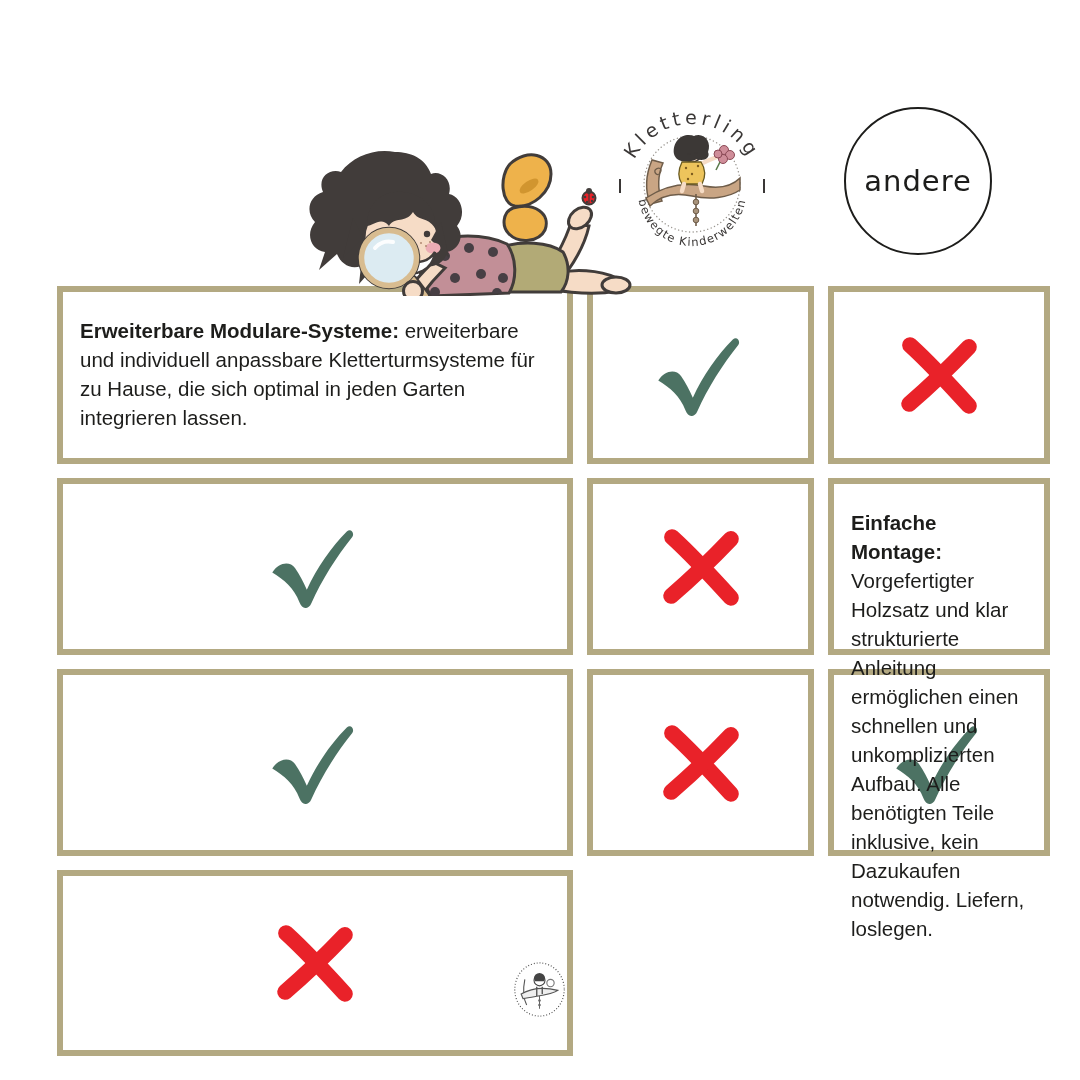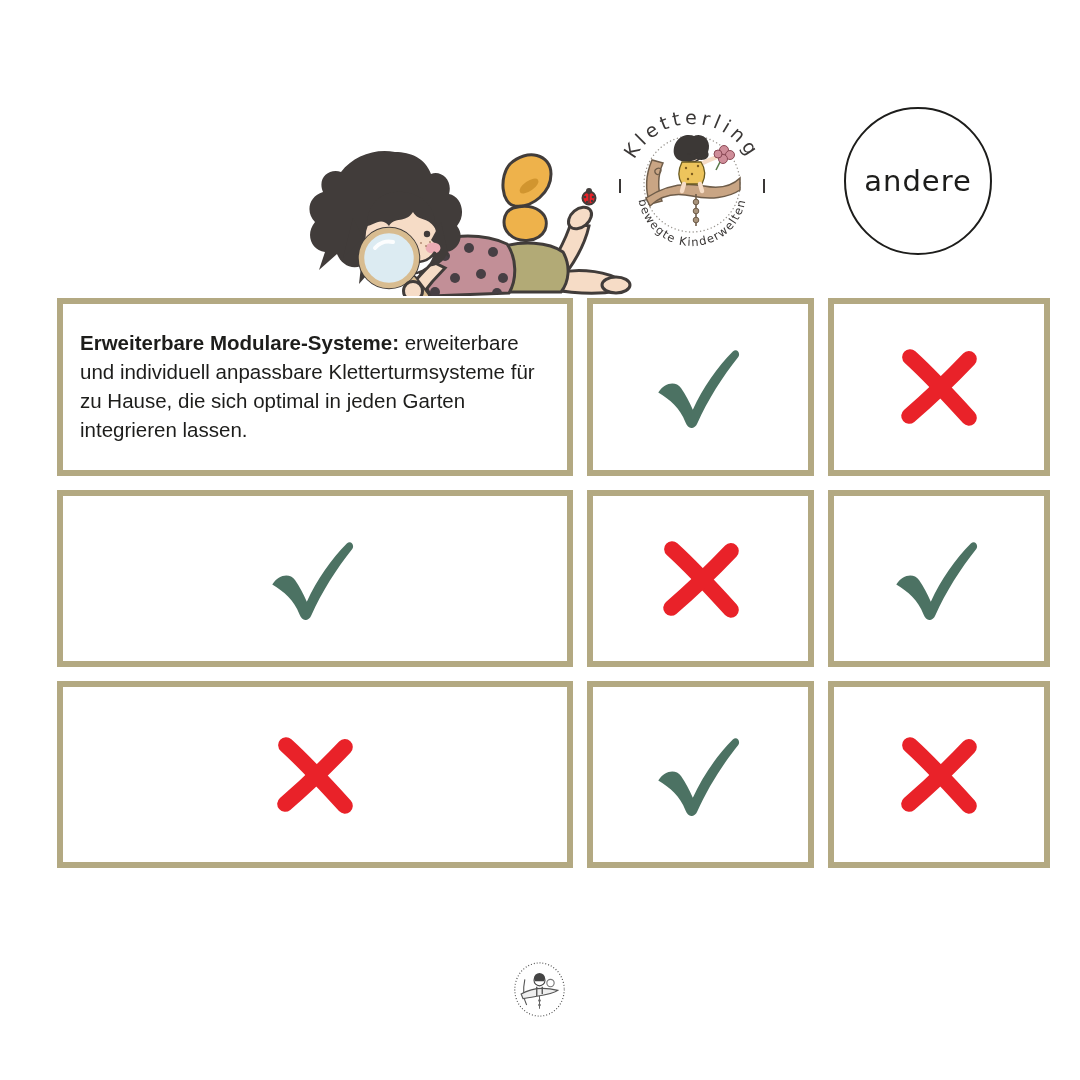--- a/index.html
+++ b/index.html
@@ -2,21 +2,21 @@
 <html style="--table-border: #b3a982; --check-green: #4c7263; --cross-red: #e92229; --text: #1d1d1b;"><head>
 <meta charset="utf-8">
 <style>
   html,body{margin:0;padding:0;background:#888;}
   #canvas{
     position:relative;width:1080px;height:1080px;background:#ffffff;
     font-family:"Liberation Sans",sans-serif;overflow:hidden;margin:0 auto;
   }
   
   .comparison-table{
-    position:absolute;left:57px;top:298px;
+    position:absolute;left:57px;top:286px;
     display:grid;
     grid-template-columns:516px 227px 222px;
     grid-template-rows:178px 177px 187px 186px;
     gap:14px;
   }
   .cell{background:#fff;border:6px solid var(--table-border,#b3a982);box-sizing:border-box;}
   .label-cell{
     padding:24px 12px 12px 17px;
     font-size:20.5px;line-height:29px;color:var(--text,#1d1d1b);
     position:relative;
@@ -114,20 +114,23 @@
     </div>
     <div class="cell mark-cell">
       <svg class="cross-icon" viewBox="0 0 90 90">
           <g stroke="currentColor" stroke-width="17" stroke-linecap="round" fill="none">
             <path d="M14 13 C36 33 58 57 77 78"></path>
             <path d="M77 15 C57 36 34 58 13 76"></path>
           </g>
         </svg>
     </div>
 
+    <div class="cell label-cell">
+      <span class="lead">Einfache Montage:</span><span> Vorgefertigter Holzsatz und klar strukturierte Anleitung ermöglichen einen schnellen und unkomplizierten Aufbau. Alle benötigten Teile inklusive, kein Dazukaufen notwendig. Liefern, loslegen.</span>
+    </div>
     <div class="cell mark-cell">
       <svg class="check-icon" viewBox="0 0 110 90">
           <path fill="currentColor" d="M8 51 C15 40 27 38 33 46 C38 53 42 61 46 70 C57 46 73 23 90 6 C94 2 99 7 96 12 C79 33 62 60 51 85 C48 92 41 92 38 84 C32 68 21 59 8 51 Z"></path>
         </svg>
     </div>
     <div class="cell mark-cell">
       <svg class="cross-icon" viewBox="0 0 90 90">
           <g stroke="currentColor" stroke-width="17" stroke-linecap="round" fill="none">
             <path d="M14 13 C36 33 58 57 77 78"></path>
             <path d="M77 15 C57 36 34 58 13 76"></path>

